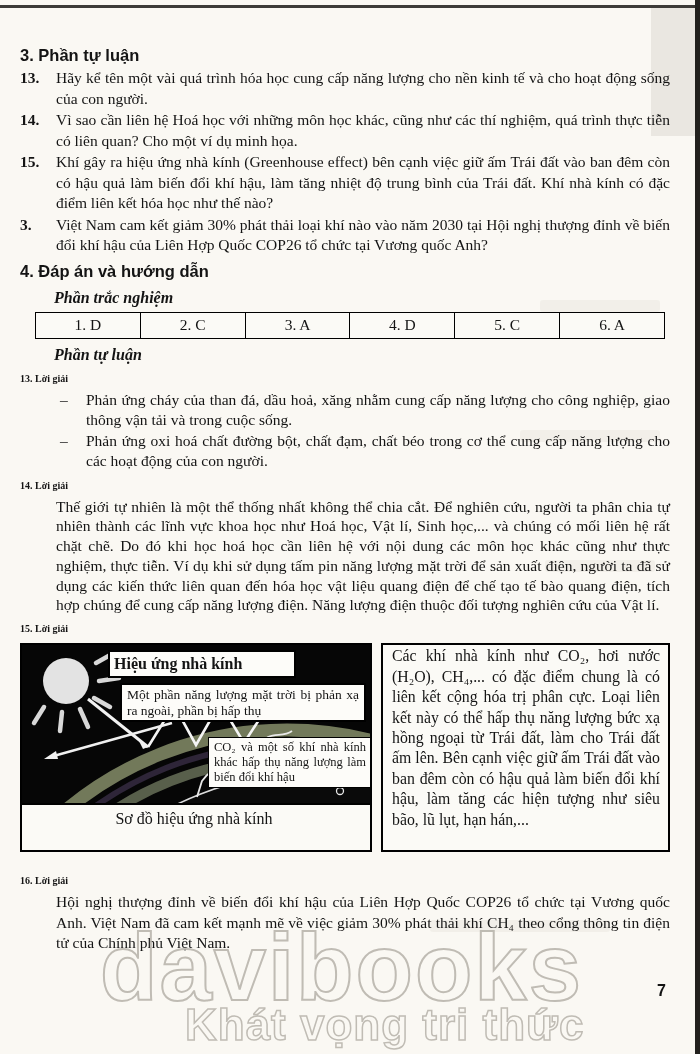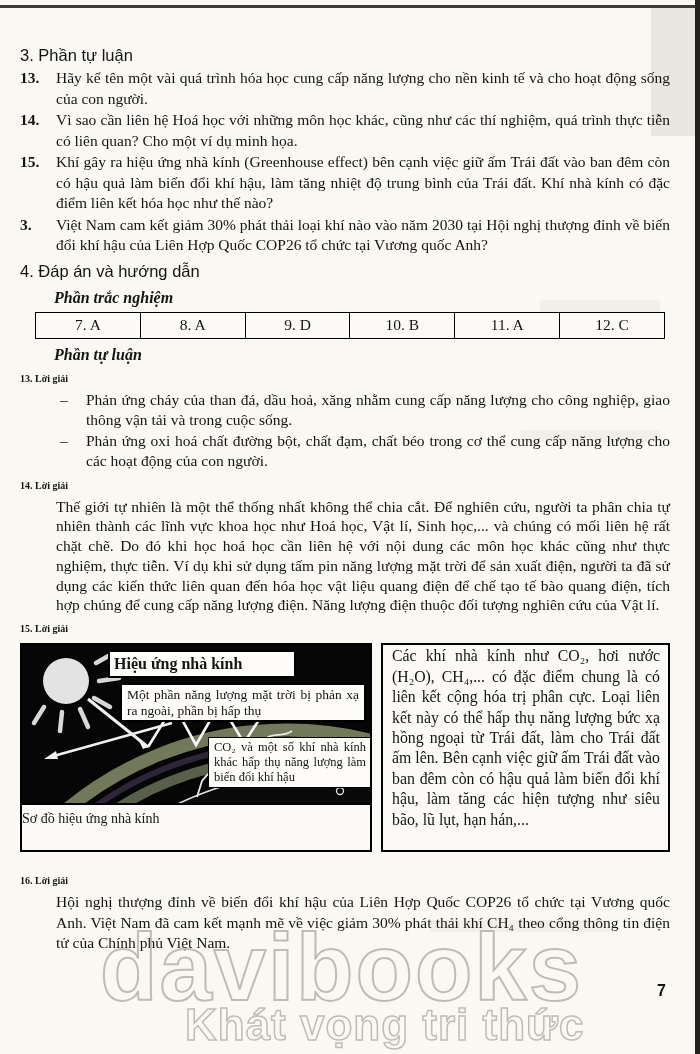--- a/index.html
+++ b/index.html
@@ -9,41 +9,41 @@
     font-family:"Liberation Serif", serif;
   }
   
   .topline { position:absolute; top:5px; left:0; width:700px; height:3px; background:#3d3b38; }
   .edge-right { position:absolute; top:0; right:0; width:5px; height:1054px; background:#23211e; }
   .bleed-tr { position:absolute; top:8px; right:5px; width:44px; height:128px; background:#eae7e1; }
   .ghost { position:absolute; background:#efece6; opacity:.75; border-radius:3px; }
 
   .content { position:absolute; left:20px; top:44px; width:650px; }
 
-  .h-sans { font-family:"Liberation Sans", sans-serif; font-weight:normal; font-size:16.5px; line-height:22px; margin:0 0 2px 0; }
+  .h-sans { font-family:"Liberation Sans", sans-serif; font-weight:bold; font-size:16.5px; line-height:22px; margin:0 0 2px 0; }
   .item { position:relative; padding-left:36px; font-size:15.5px; line-height:20.5px; text-align:justify; margin:0 0 1px 0; }
   .item .num { position:absolute; left:0; top:0; font-weight:bold; }
   .sub-heading { font-weight:bold; font-style:italic; font-size:16px; line-height:21px; margin:5px 0 3px 34px; }
   .sol-heading { font-weight:bold; font-size:10px; line-height:21px; margin:3px 0 1px 0; }
   .bullet { position:relative; padding-left:30px; margin-left:36px; font-size:15.5px; line-height:20.5px; text-align:justify; }
   .bullet .marker { position:absolute; left:4px; top:0; }
   .para { margin-left:36px; font-size:15.5px; line-height:19.8px; text-align:justify; }
 
   table.answers { border-collapse:collapse; margin:4px 0 2px 15px; width:630px; }
   table.answers td { border:1.5px solid #000; height:23px; text-align:center; font-size:15.5px; width:16.66%; background:#fbfaf6; }
 
   
   .fig-row { display:flex; align-items:stretch; margin:4px 0 5px 0; }
   .fig-left { width:348px; border:2px solid #000; background:#fbfaf6; }
   .fig-img { position:relative; width:348px; height:158px; background:#050505; overflow:hidden; }
   .fig-box { position:absolute; background:#fdfcf9; border:2px solid #000; font-size:13px; line-height:15.5px; padding:2px 5px; text-align:justify; }
   .fig-title { left:86px; top:5px; width:176px; font-weight:bold; font-size:16px; line-height:20px; padding:2px 4px; }
   .fig-lb1 { left:98px; top:38px; width:232px; font-size:13.5px; }
   .fig-lb2 { left:186px; top:92px; width:152px; font-size:12.5px; line-height:15px; border-width:1.5px; }
-  .fig-caption { border-top:2px solid #000; font-size:14px; line-height:20px; padding:4px 4px 5px 0; }
+  .fig-caption { border-top:2px solid #000; text-align:center; font-size:16px; line-height:20px; padding:4px 4px 5px 0; }
   .fig-right { flex:1; margin-left:9px; border:2px solid #000; background:#fbfaf6; padding:1px 8px 20px 9px; font-size:15.8px; line-height:20.4px; text-align:justify; }
 
   .pagenum { position:absolute; right:34px; top:982px; font-weight:bold; font-size:16px; font-family:"Liberation Sans", sans-serif; }
 
   .wm { position:absolute; left:0; top:0; pointer-events:none; opacity:.85; }
 </style>
 </head>
 <body>
 
 <div class="page">
@@ -74,27 +74,27 @@
     <div class="item">
       <span class="num">3.</span>
       <span>Việt Nam cam kết giảm 30% phát thải loại khí nào vào năm 2030 tại Hội nghị thượng đỉnh về biến đổi khí hậu của Liên Hợp Quốc COP26 tổ chức tại Vương quốc Anh?</span>
     </div>
 
     <div class="h-sans" style="margin-top:4px;">4. Đáp án và hướng dẫn</div>
     <div class="sub-heading">Phần trắc nghiệm</div>
 
     <table class="answers">
       <tbody>
-      <tr>
-        <td>7. A</td>
-        <td>8. A</td>
-        <td>9. D</td>
-        <td>10. B</td>
-        <td>11. A</td>
-        <td>12. C</td>
+          <tr>
+        <td>1. D</td>
+        <td>2. C</td>
+        <td>3. A</td>
+        <td>4. D</td>
+        <td>5. C</td>
+        <td>6. A</td>
       </tr>
     </tbody>
       </table>
 
     <div class="sub-heading">Phần tự luận</div>
 
     <div class="sol-heading">13. Lời giải</div>
     <div class="bullet">
       <span class="marker">–</span>
       <span>Phản ứng cháy của than đá, dầu hoả, xăng nhằm cung cấp năng lượng cho công nghiệp, giao thông vận tải và trong cuộc sống.</span>

